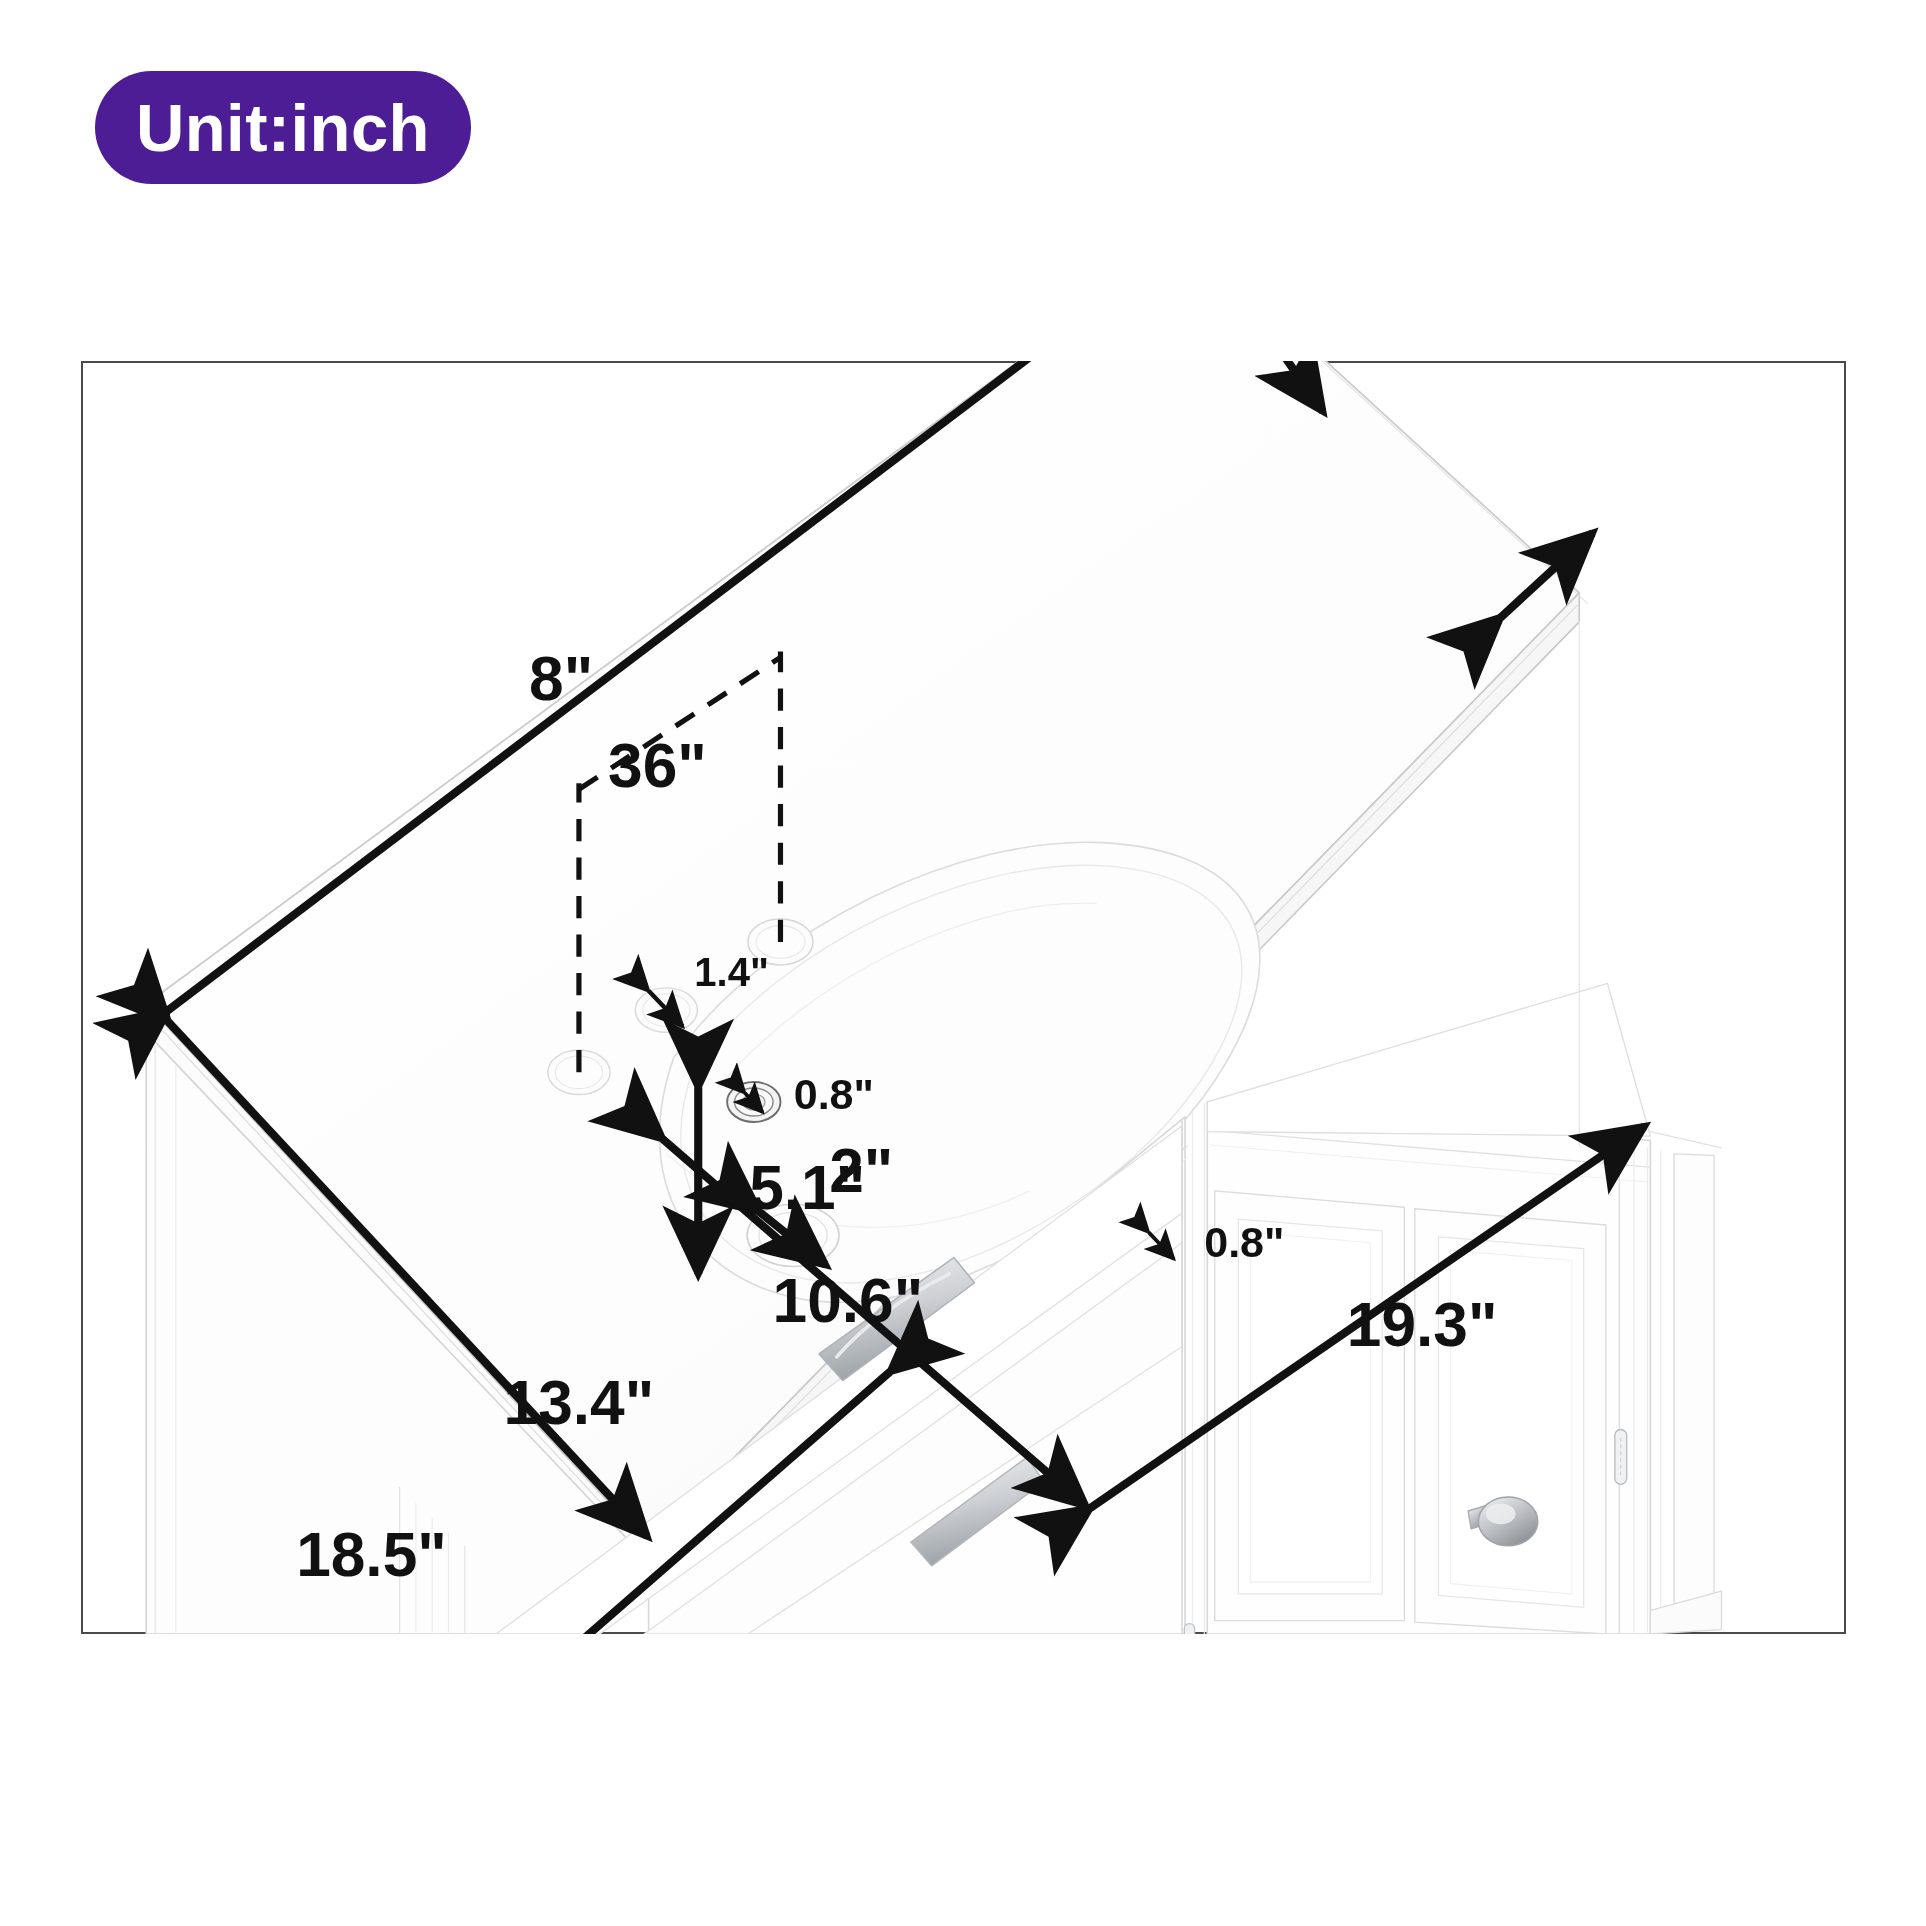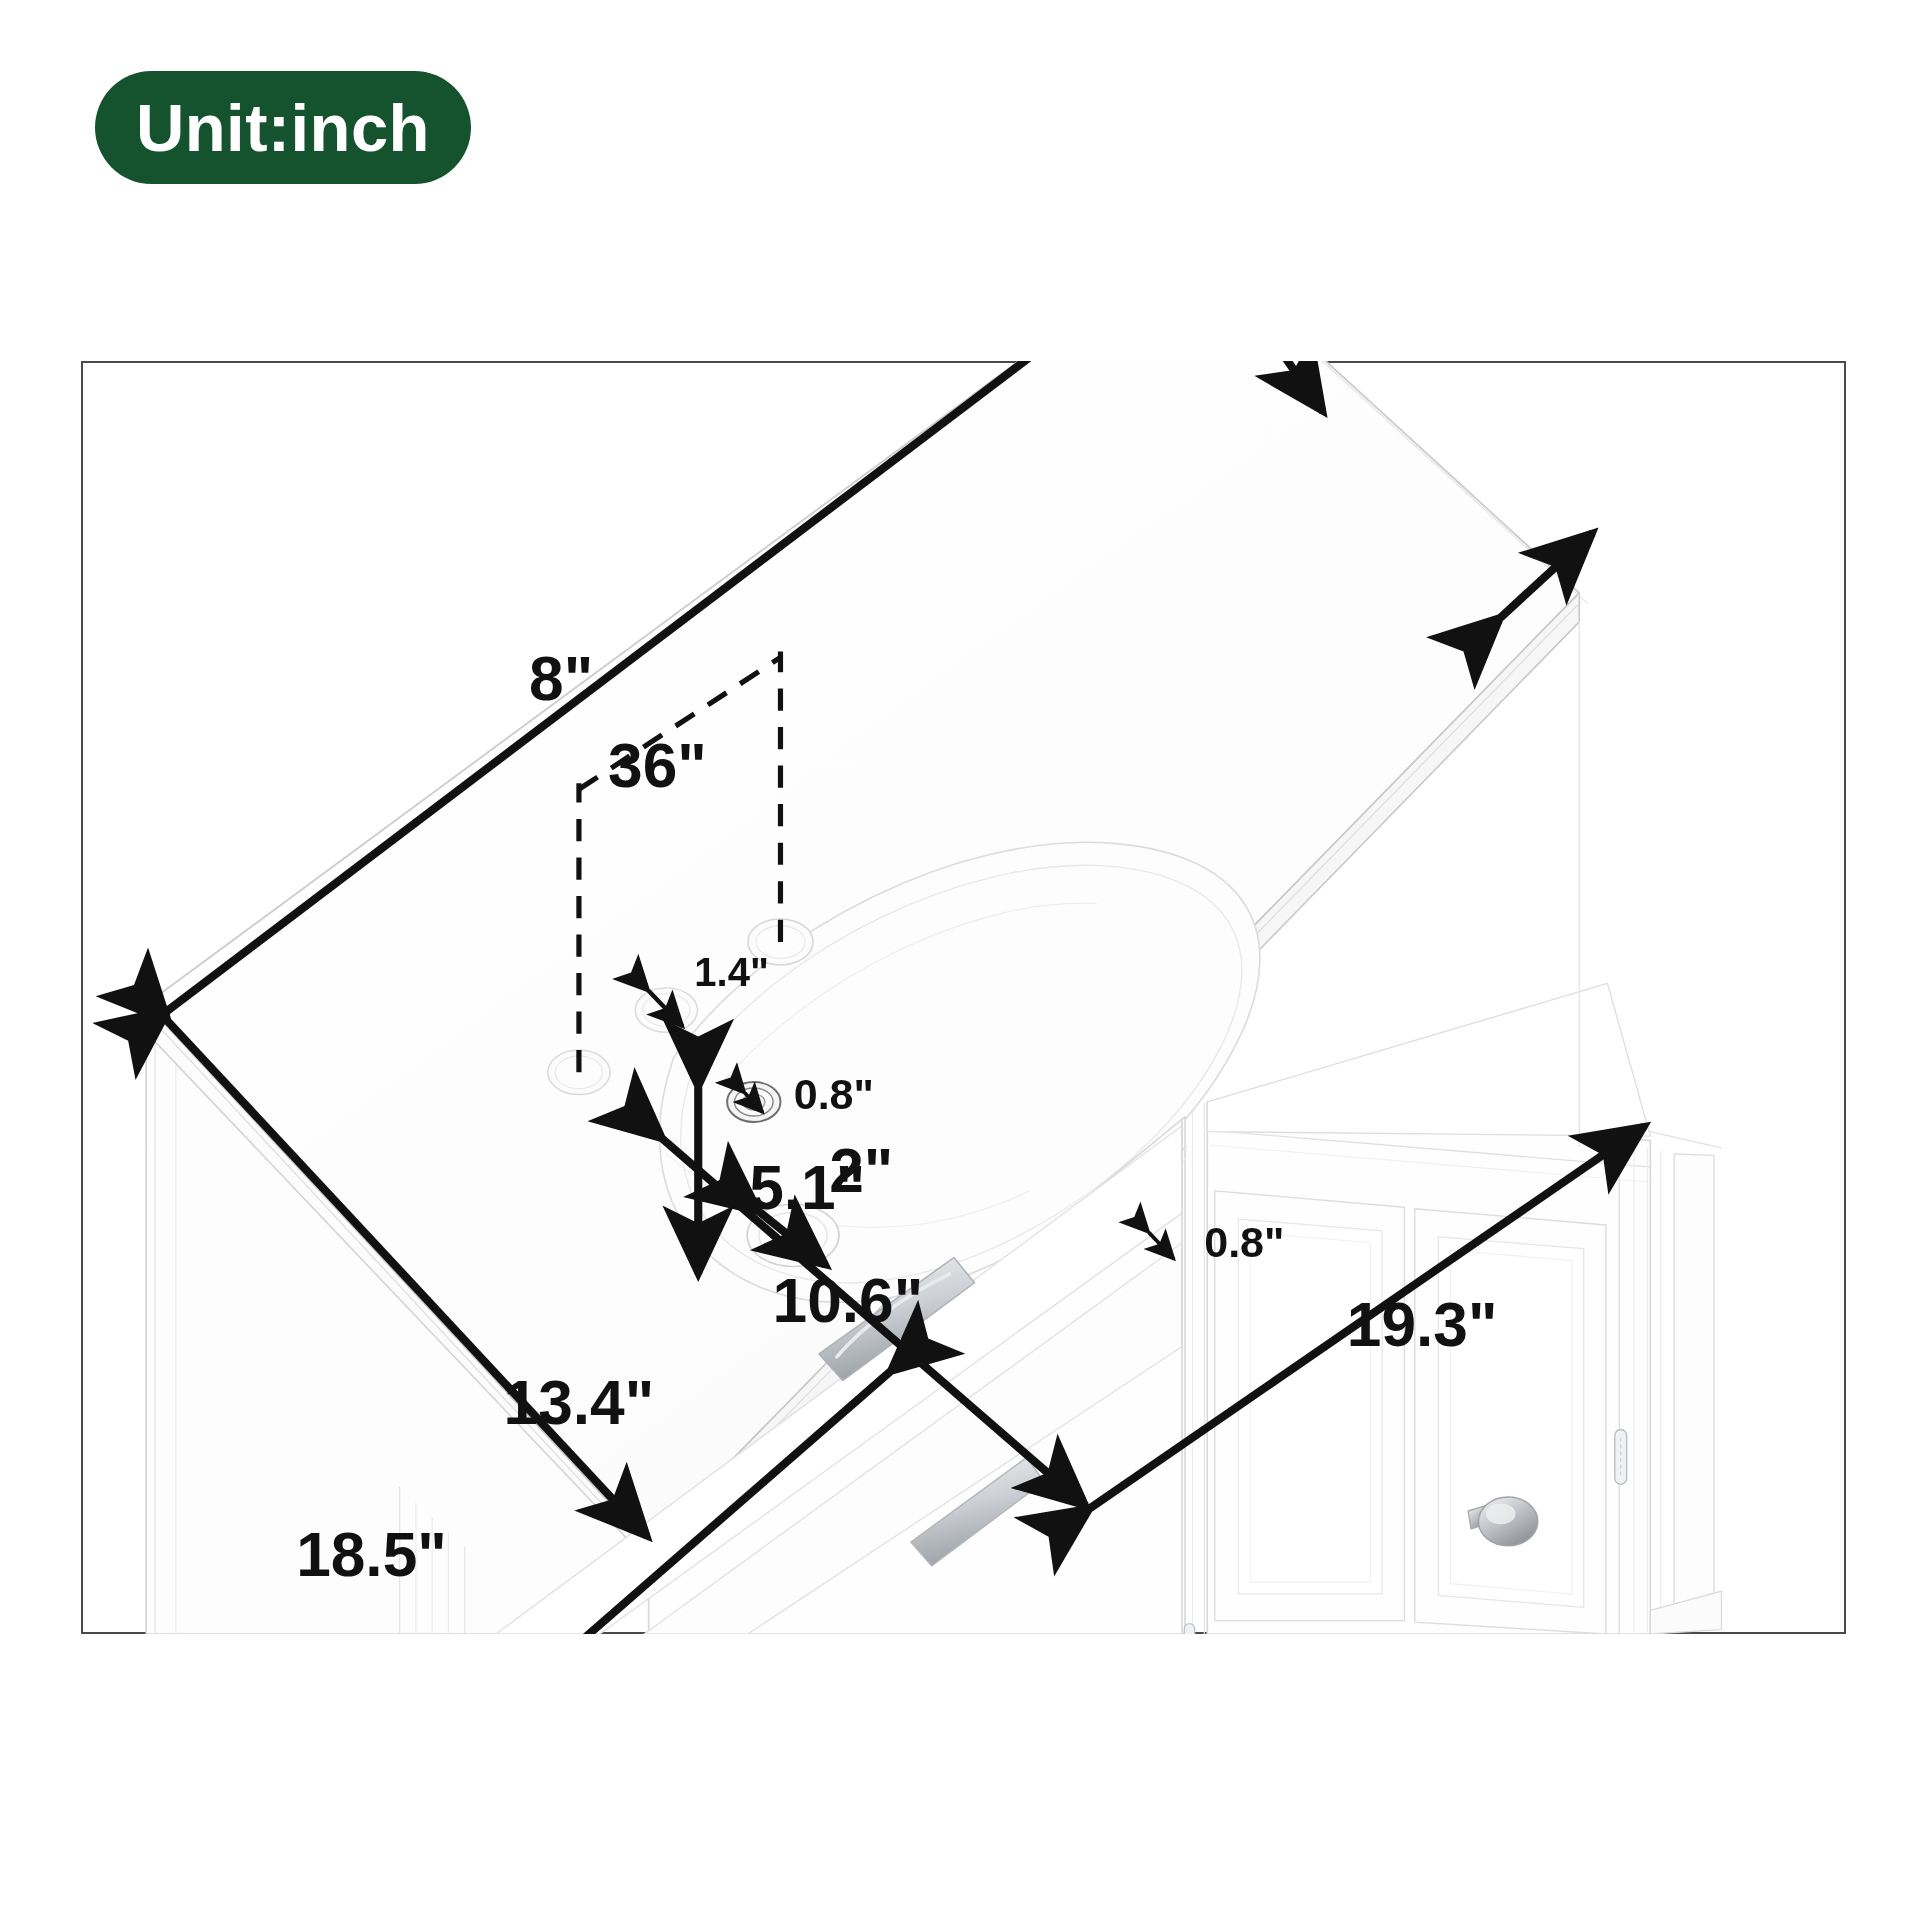--- a/index.html
+++ b/index.html
@@ -4,21 +4,21 @@
 <style>
   html,body{margin:0;padding:0;background:#ffffff;}
   body{width:1926px;height:1926px;font-family:"Liberation Sans",sans-serif;overflow:hidden;}
   #stage{position:relative;width:1926px;height:1926px;background:#ffffff;}
 
   
   #unit-badge{
     position:absolute;left:95px;top:71px;
     height:113px;min-width:319px;
     display:flex;align-items:center;justify-content:center;
-    background:#14532d;border-radius:59px;
+    background:#4c1d95;border-radius:59px;
     padding:0 41px;box-sizing:border-box;
   }
   #unit-badge .txt{
     color:#ffffff;font-size:67px;font-weight:600;letter-spacing:0.4px;
     font-family:"Liberation Sans",sans-serif;line-height:1;
   }
 
   
   #frame{
     position:absolute;left:81px;top:361px;

